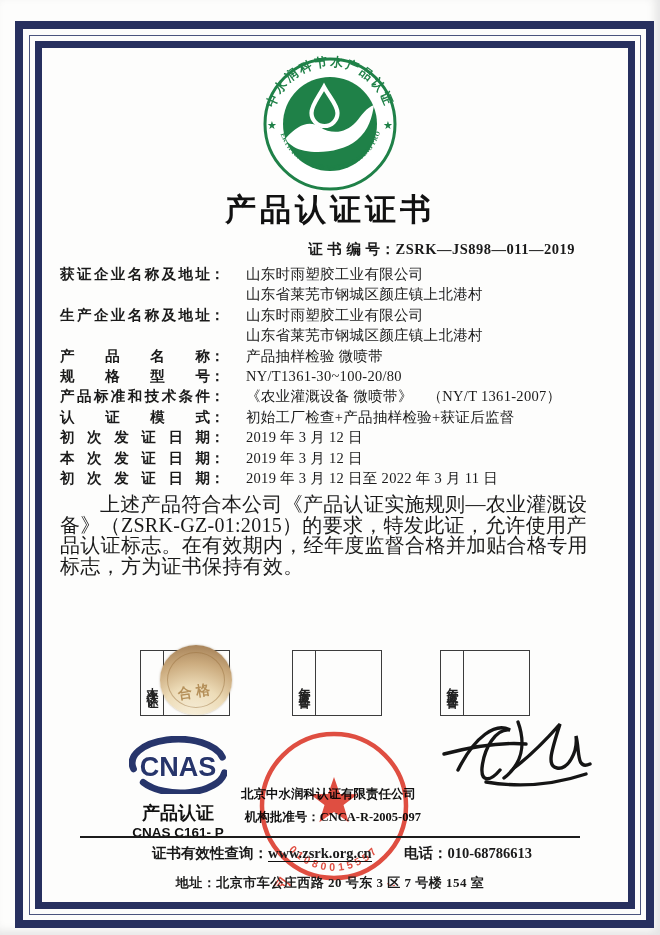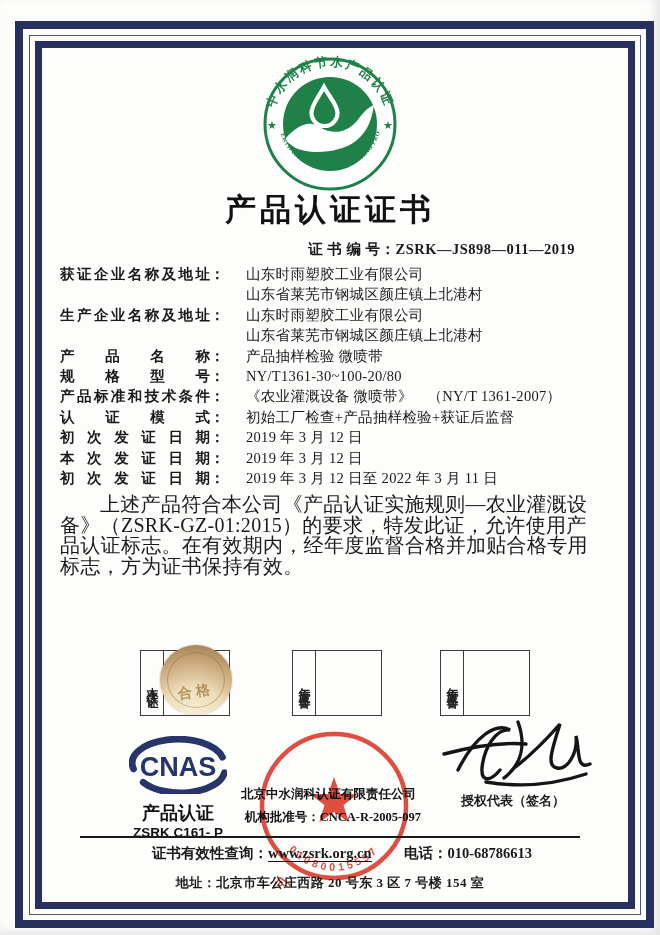--- a/index.html
+++ b/index.html
@@ -165,21 +165,21 @@
     <span>合格</span>
   </div>
 
   <div class="cnas-block">
     <svg width="98" height="58" viewBox="0 0 100 60">
       <path d="M4,34 A46,24 0 0 1 96,22" fill="none" stroke="#27356b" stroke-width="7" stroke-linecap="round"></path>
       <path d="M14,48 A46,24 0 0 0 98,38" fill="none" stroke="#27356b" stroke-width="7" stroke-linecap="round"></path>
       <text x="50" y="41" text-anchor="middle" font-size="28" font-weight="bold" font-family="Liberation Sans, sans-serif" fill="#27356b" stroke="#ffffff" stroke-width="1.6" paint-order="stroke">CNAS</text>
     </svg>
     <div class="cnas-cap1">产品认证</div>
-    <div class="cnas-cap2">ZSRK C161- P</div>
+    <div class="cnas-cap2">CNAS C161- P</div>
   </div>
 
   <div class="issuer1">北京中水润科认证有限责任公司</div>
   <div class="issuer2">机构批准号：CNCA-R-2005-097</div>
 
   <svg class="seal" viewBox="0 0 160 160">
     <defs>
       <path id="sealRing" d="M80,137 A57,57 0 1 1 79.9,137" fill="none"></path>
       <path id="sealSerial" d="M22,100 A60,60 0 0 0 138,100" fill="none"></path>
     </defs>
@@ -195,21 +195,20 @@
 
   <svg class="sig" viewBox="0 0 175 84">
     <g fill="none" stroke="#151515" stroke-width="3.4" stroke-linecap="round">
       <path d="M28,60 C45,26 66,12 80,20 C66,18 54,38 52,58 C51,72 60,72 70,60"></path>
       <path d="M14,44 C45,36 72,32 96,34"></path>
       <path d="M88,12 C96,34 92,54 74,68"></path>
       <path d="M84,58 C100,46 116,30 130,14 C122,40 116,56 127,58 C138,60 148,42 146,26 C150,42 146,60 160,54"></path>
       <path d="M56,72 C92,78 126,74 156,64"></path>
     </g>
   </svg>
-  <div class="sig-cap">授权代表（签名）</div>
 
   <div class="divider"></div>
   <div class="foot1a">
     <span>证书有效性查询：</span><span class="site">www.zsrk.org.cn</span>
   </div>
   <div class="foot1b">
     <span>电话：</span><span>010-68786613</span>
   </div>
   <div class="foot2">地址：北京市车公庄西路 20 号东 3 区 7 号楼 154 室</div>
 </div>

